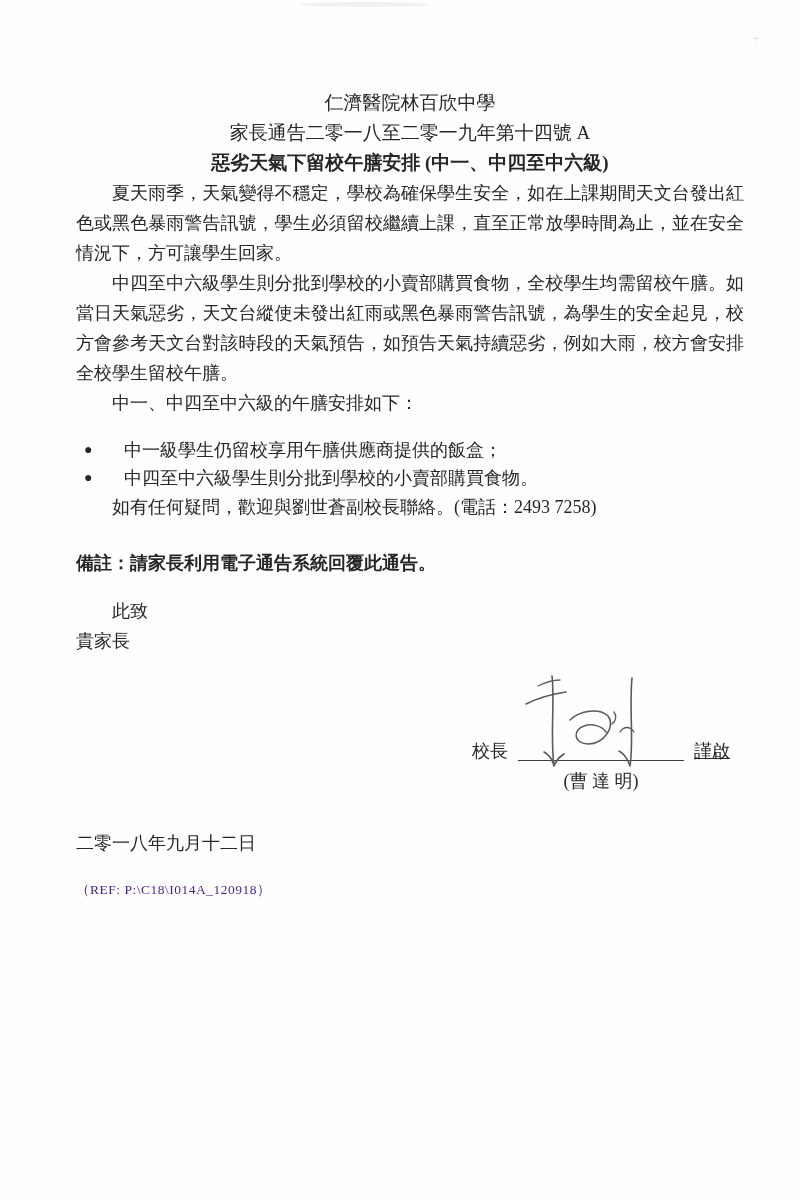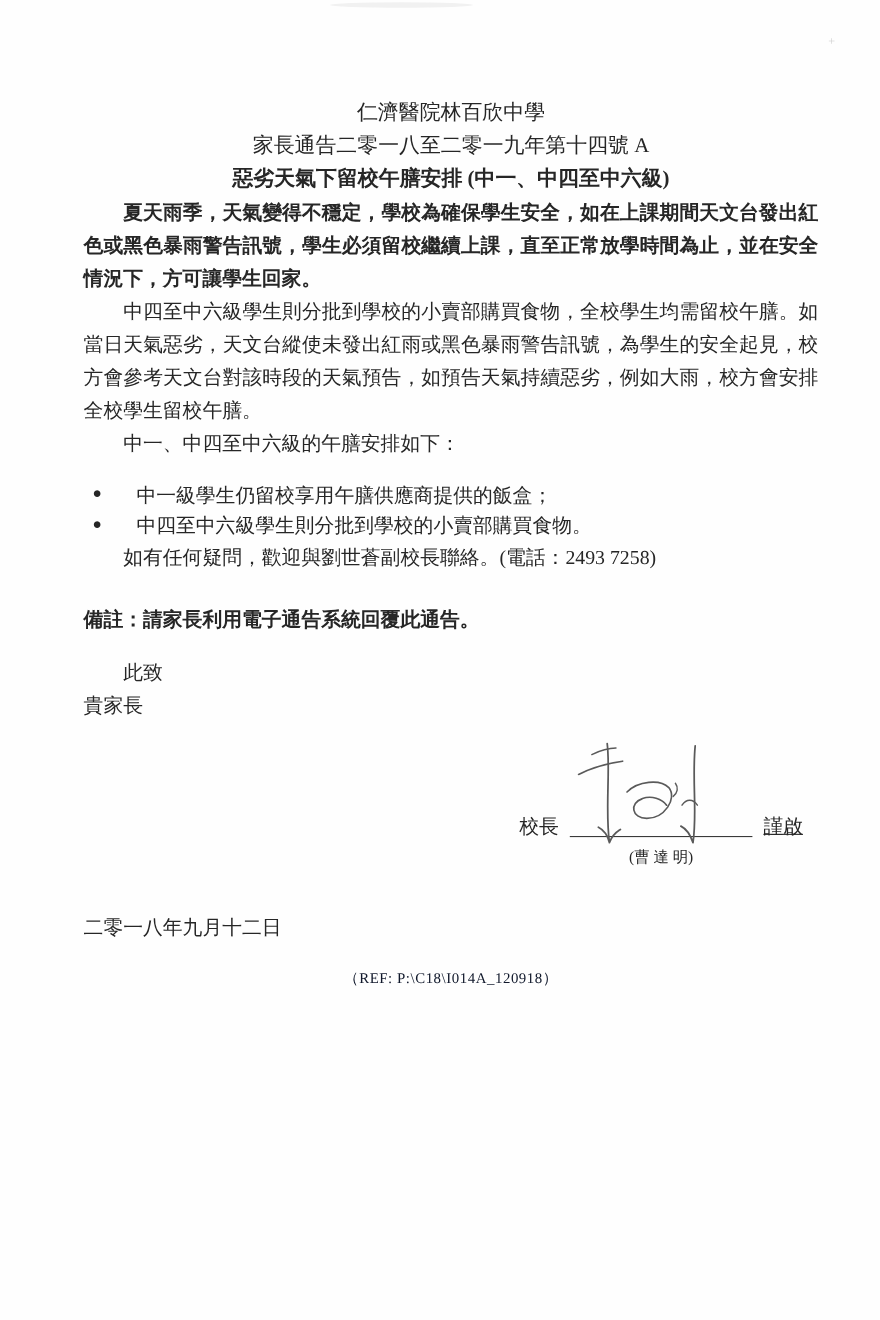--- a/index.html
+++ b/index.html
@@ -20,21 +20,21 @@
   .hdr { text-align: center; font-size: 19px; line-height: 30px; }
   .hdr-school { margin-top: 88px; }
   .hdr-title { font-weight: bold; }
 
   .salutation { margin-top: 18px; font-size: 18px; line-height: 30px; }
 
   p.body-par {
     margin: 0; font-size: 18px; line-height: 30px;
     text-align: justify; text-indent: 2em;
   }
-  .p1 { margin-top: 12px; font-weight: bold; }
+  .p1 { margin-top: 12px; }
   .p2 { margin-top: 10px; }
   .list-intro { margin-top: 12px; }
   .p3 { margin-top: 18px; }
   .contact { margin-top: 20px; }
 
   .bullets { margin-top: 18px; }
   .bullet-row {
     display: flex; align-items: flex-start;
     font-size: 18px; line-height: 28px;
   }
@@ -62,37 +62,37 @@
   .sig-line {
     flex: 0 0 166px;
     margin: 0 10px 5px 10px;
     border-bottom: 1.5px solid #3a3a3a;
     height: 20px;
   }
   .sig-respect { flex: 0 0 auto; text-decoration: underline; }
   .sig-name {
     margin-left: 46px; width: 166px;
     text-align: center;
-    font-size: 14px; line-height: 30px;
+    font-size: 18px; line-height: 30px;
   }
   .sig-scrawl {
     position: absolute;
     left: 36px; top: -62px;
     width: 172px; height: 96px;
     pointer-events: none;
   }
 
   .date-line { margin-top: 32px; font-size: 18px; line-height: 30px; }
 
   .ref-line {
     margin-top: 22px;
-    text-align: center;
+    text-align: left;
     font-size: 13.5px; line-height: 20px;
     letter-spacing: 0.5px;
-    color: #0f172a;
+    color: #4c1d95;
   }
 
   .artifact-plus {
     position: absolute; left: 753px; top: 32px;
     color: #cfcfcf; font-size: 11px;
   }
   .artifact-smudge {
     position: absolute; left: 300px; top: 2px;
     width: 130px; height: 5px;
     background: #f1f1f1; border-radius: 50%;

